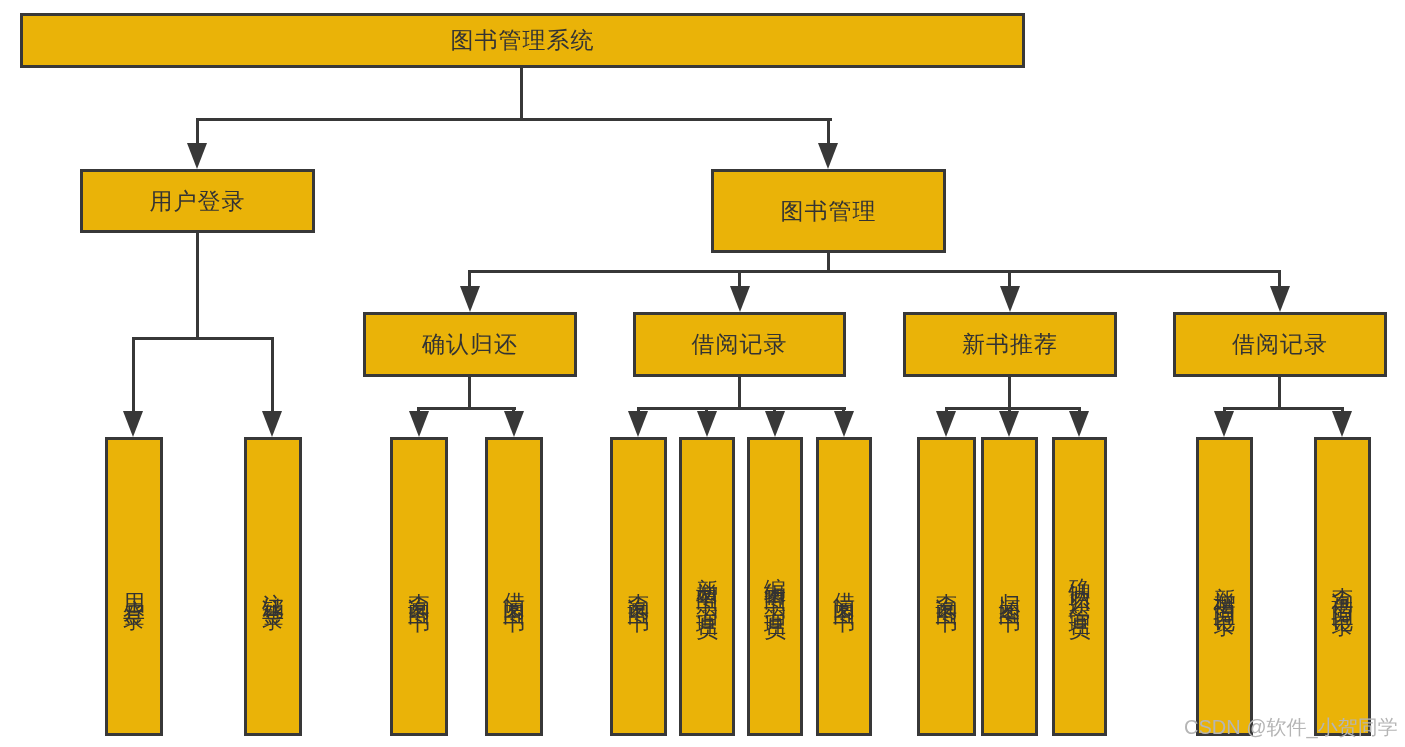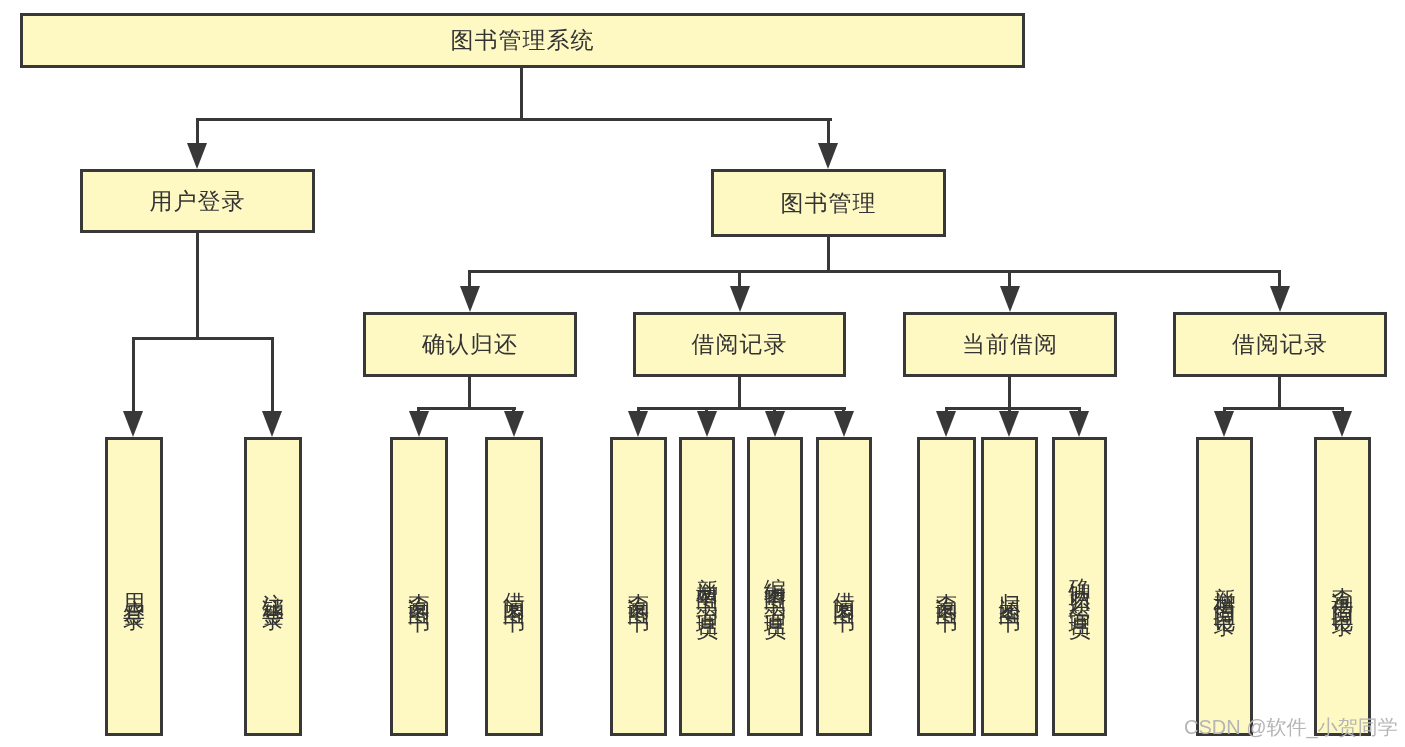--- a/index.html
+++ b/index.html
@@ -12,21 +12,21 @@
   body {
     width: 1405px; height: 747px;
     background: var(--background);
     position: relative;
     overflow: hidden;
     font-family: "Liberation Sans", sans-serif;
   }
   .node {
     position: absolute;
     box-sizing: border-box;
-    background: #fef9c3;
+    background: #eab308;
     border: 3px solid var(--line);
     display: flex;
     align-items: center;
     justify-content: center;
     color: var(--text);
     font-size: 23px;
     letter-spacing: 1px;
     z-index: 2;
     white-space: nowrap;
   }
@@ -61,27 +61,27 @@
     white-space: nowrap;
   }
 </style>
 </head>
 <body>
 
 <div class="node" style="left:20px;top:13px;width:1005px;height:55px">图书管理系统</div>
 
 <div class="node" style="left:80px;top:169px;width:235px;height:64px">用户登录</div>
 
-<div class="node" style="left:711px;top:169px;width:235px;height:68px">图书管理</div>
+<div class="node" style="left:711px;top:169px;width:235px;height:84px">图书管理</div>
 
 <div class="node" style="left:363px;top:312px;width:214px;height:65px">确认归还</div>
 
 <div class="node" style="left:633px;top:312px;width:213px;height:65px">借阅记录</div>
 
-<div class="node" style="left:903px;top:312px;width:214px;height:65px">当前借阅</div>
+<div class="node" style="left:903px;top:312px;width:214px;height:65px">新书推荐</div>
 
 <div class="node" style="left:1173px;top:312px;width:214px;height:65px">借阅记录</div>
 
 <div class="node vnode" style="left:105px;top:437px;width:58px;height:299px">用户登录</div>
 
 <div class="node vnode" style="left:244px;top:437px;width:58px;height:299px">注销登录</div>
 
 <div class="node vnode" style="left:390px;top:437px;width:58px;height:299px">查询图书</div>
 
 <div class="node vnode" style="left:485px;top:437px;width:58px;height:299px">借阅图书</div>

